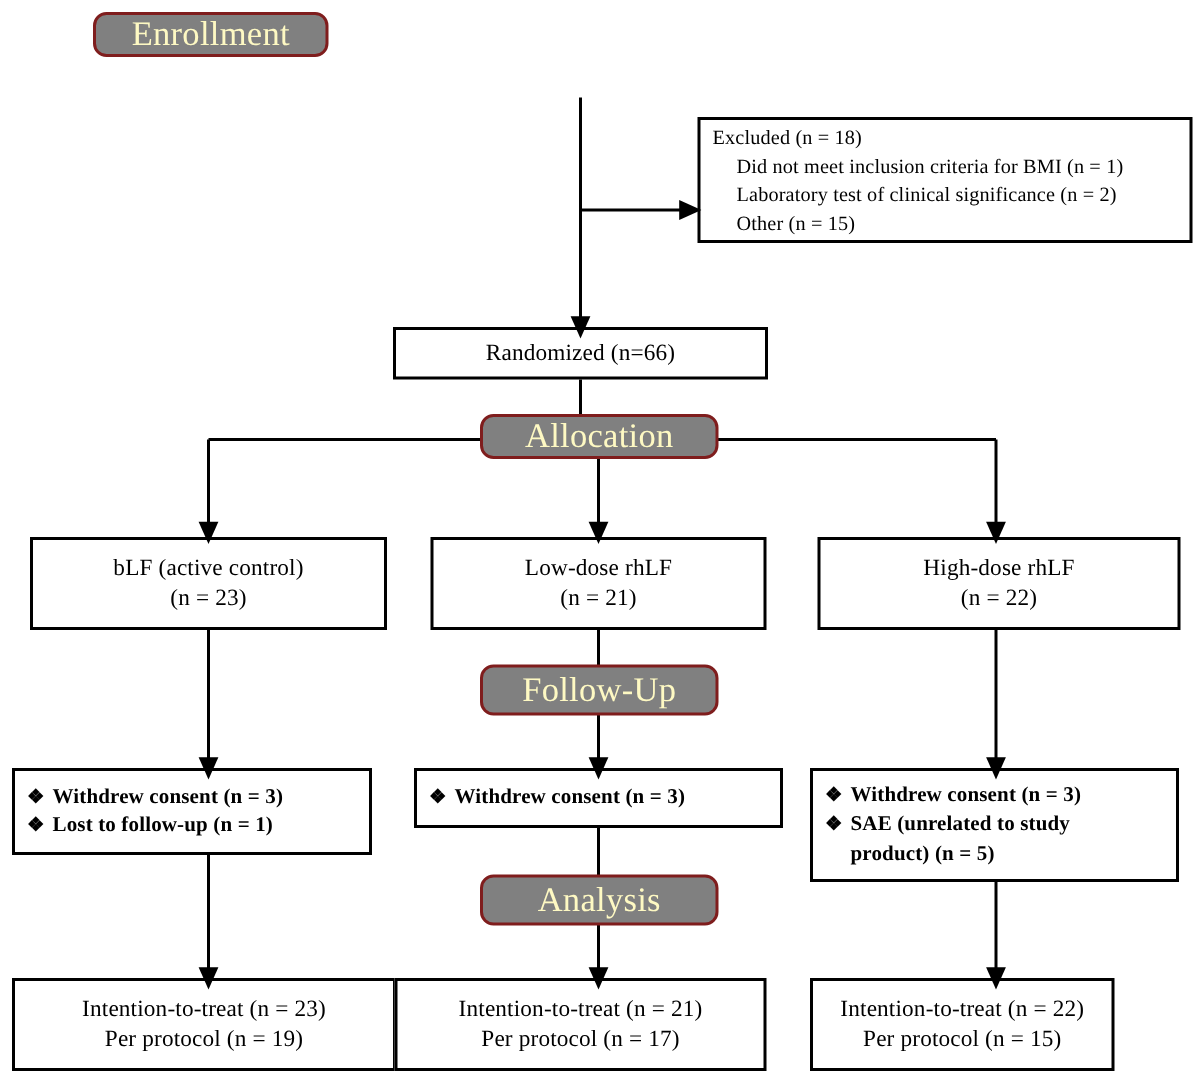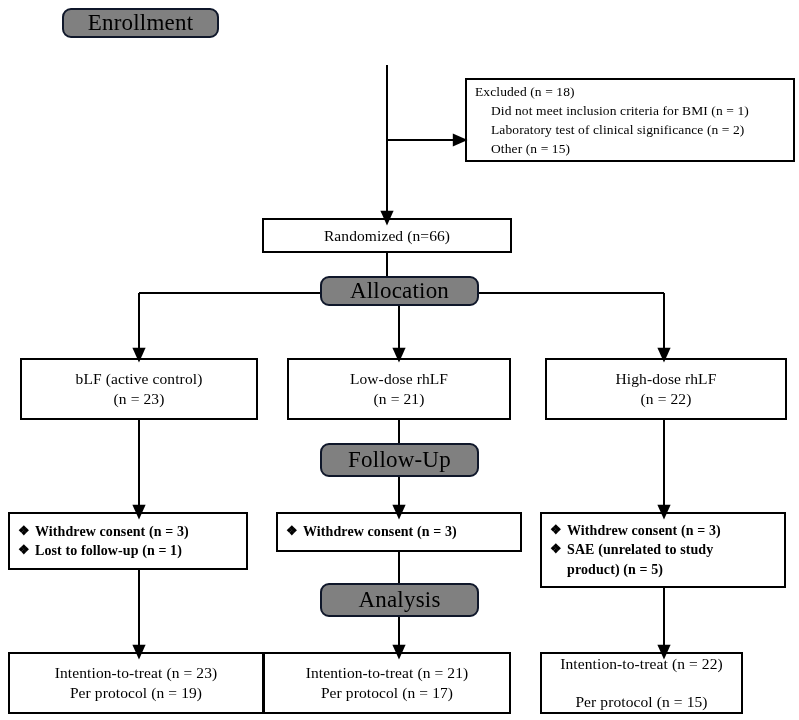--- a/index.html
+++ b/index.html
@@ -34,29 +34,29 @@
     letter-spacing: 0.1px;
   }
   .box.left-align {
     align-items: flex-start;
     text-align: left;
     padding-left: 8px;
   }
   .banner {
     position: absolute;
     box-sizing: border-box;
-    border: 2px solid #0f172a;
+    border: 2px solid #7f1d1d;
     border-radius: 9px;
     background: #808080;
     display: flex;
     align-items: center;
     justify-content: center;
     text-align: center;
     font-size: 23px;
-    color: #000000;
+    color: #fef9c3;
     z-index: 5;
     letter-spacing: 0.2px;
   }
   .excl-line {
     display: block;
     font-weight: normal;
     font-size: 13.5px;
     line-height: 1.42;
     white-space: nowrap;
   }
@@ -201,18 +201,18 @@
   <div class="box" style="left:8px; top:652px; width:256px; height:62px;">
     <span class="grp-line">Intention-to-treat (n = 23)</span>
     <span class="grp-line">Per protocol (n = 19)</span>
   </div>
 
   <div class="box" style="left:263px; top:652px; width:248px; height:62px;">
     <span class="grp-line">Intention-to-treat (n = 21)</span>
     <span class="grp-line">Per protocol (n = 17)</span>
   </div>
 
-  <div class="box" style="left:540px; top:652px; width:203px; height:62px;justify-content:space-between;">
+  <div class="box" style="left:540px; top:652px; width:203px; height:62px;">
     <span class="grp-line">Intention-to-treat (n = 22)</span>
     <span class="grp-line">Per protocol (n = 15)</span>
   </div>
 
 </div>
 
 </body></html>

